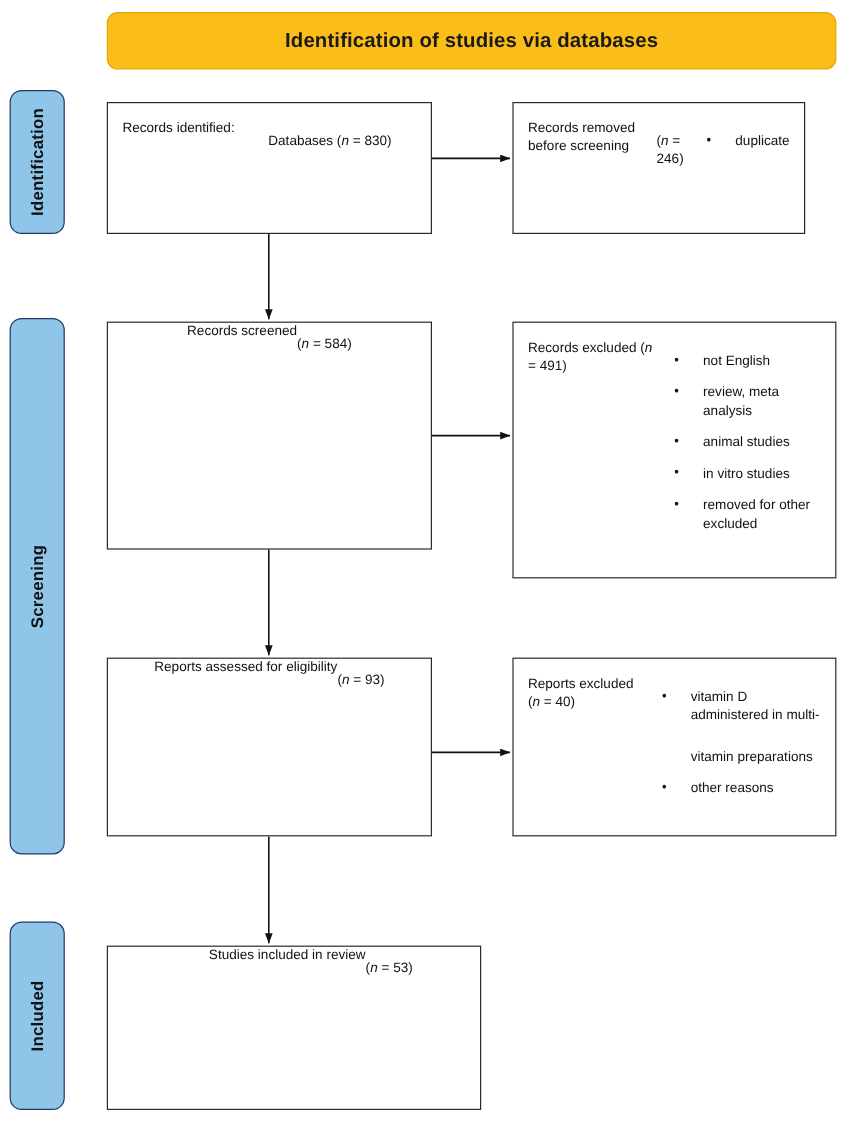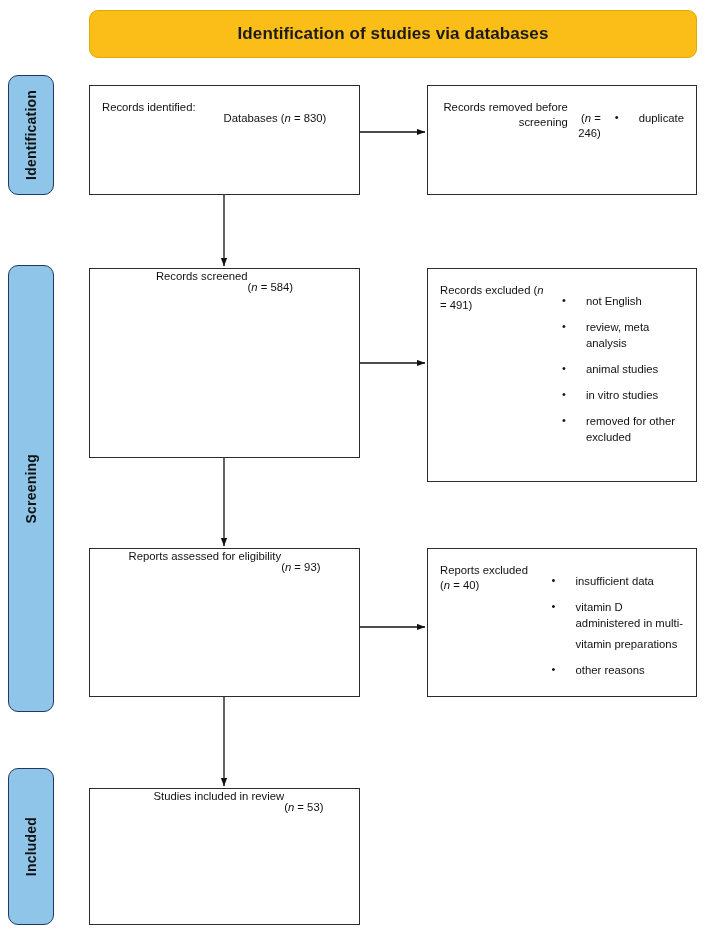--- a/index.html
+++ b/index.html
@@ -106,31 +106,31 @@
   .blist li::before {
     content: "\2022";
     position: absolute;
     left: 14px;
     top: -1px;
     font-size: 11px;
     color: #111111;
   }
   .blist li .wrapline {
     display: block;
-    margin-top: 6px;
+    margin-top: 19px;
   }
 
   
   #box-identified      { left: 89px;  top: 85px;  width: 271px; height: 110px; }
-  #box-removed         { left: 427px; top: 85px;  width: 270px; height: 110px; text-align: right; }
+  #box-removed         { left: 427px; top: 85px;  width: 244px; height: 110px; }
   #box-screened        { left: 89px;  top: 268px; width: 271px; height: 190px; }
   #box-excluded-screen { left: 427px; top: 268px; width: 270px; height: 214px; }
   #box-eligibility     { left: 89px;  top: 548px; width: 271px; height: 149px; }
   #box-excluded-elig   { left: 427px; top: 548px; width: 270px; height: 149px; }
-  #box-included        { left: 89px;  top: 788px; width: 271px; height: 137px; padding-left: 40px; }
+  #box-included        { left: 89px;  top: 788px; width: 312px; height: 137px; padding-left: 40px; }
 
   
   #connectors {
     position: absolute;
     left: 0; top: 0;
     width: 708px;
     height: 943px;
     pointer-events: none;
   }
 </style>
@@ -183,21 +183,20 @@
   </div>
 
   <div class="fbox" id="box-eligibility">
     <p class="fline">Reports assessed for eligibility</p>
     <p class="fline"><span>(</span><i>n</i><span> = 93)</span></p>
   </div>
 
   <div class="fbox top-aligned" id="box-excluded-elig">
     <p class="fline"><span>Reports excluded (</span><i>n</i><span> = 40)</span></p>
     <ul class="blist">
-      <li>insufficient data</li>
       <li><span class="jline stretch">vitamin D administered in multi-</span><span class="wrapline">vitamin preparations</span></li>
       <li>other reasons</li>
     </ul>
   </div>
 
   <div class="fbox" id="box-included">
     <p class="fline">Studies included in review</p>
     <p class="fline"><span>(</span><i>n</i><span> = 53)</span></p>
   </div>
 

